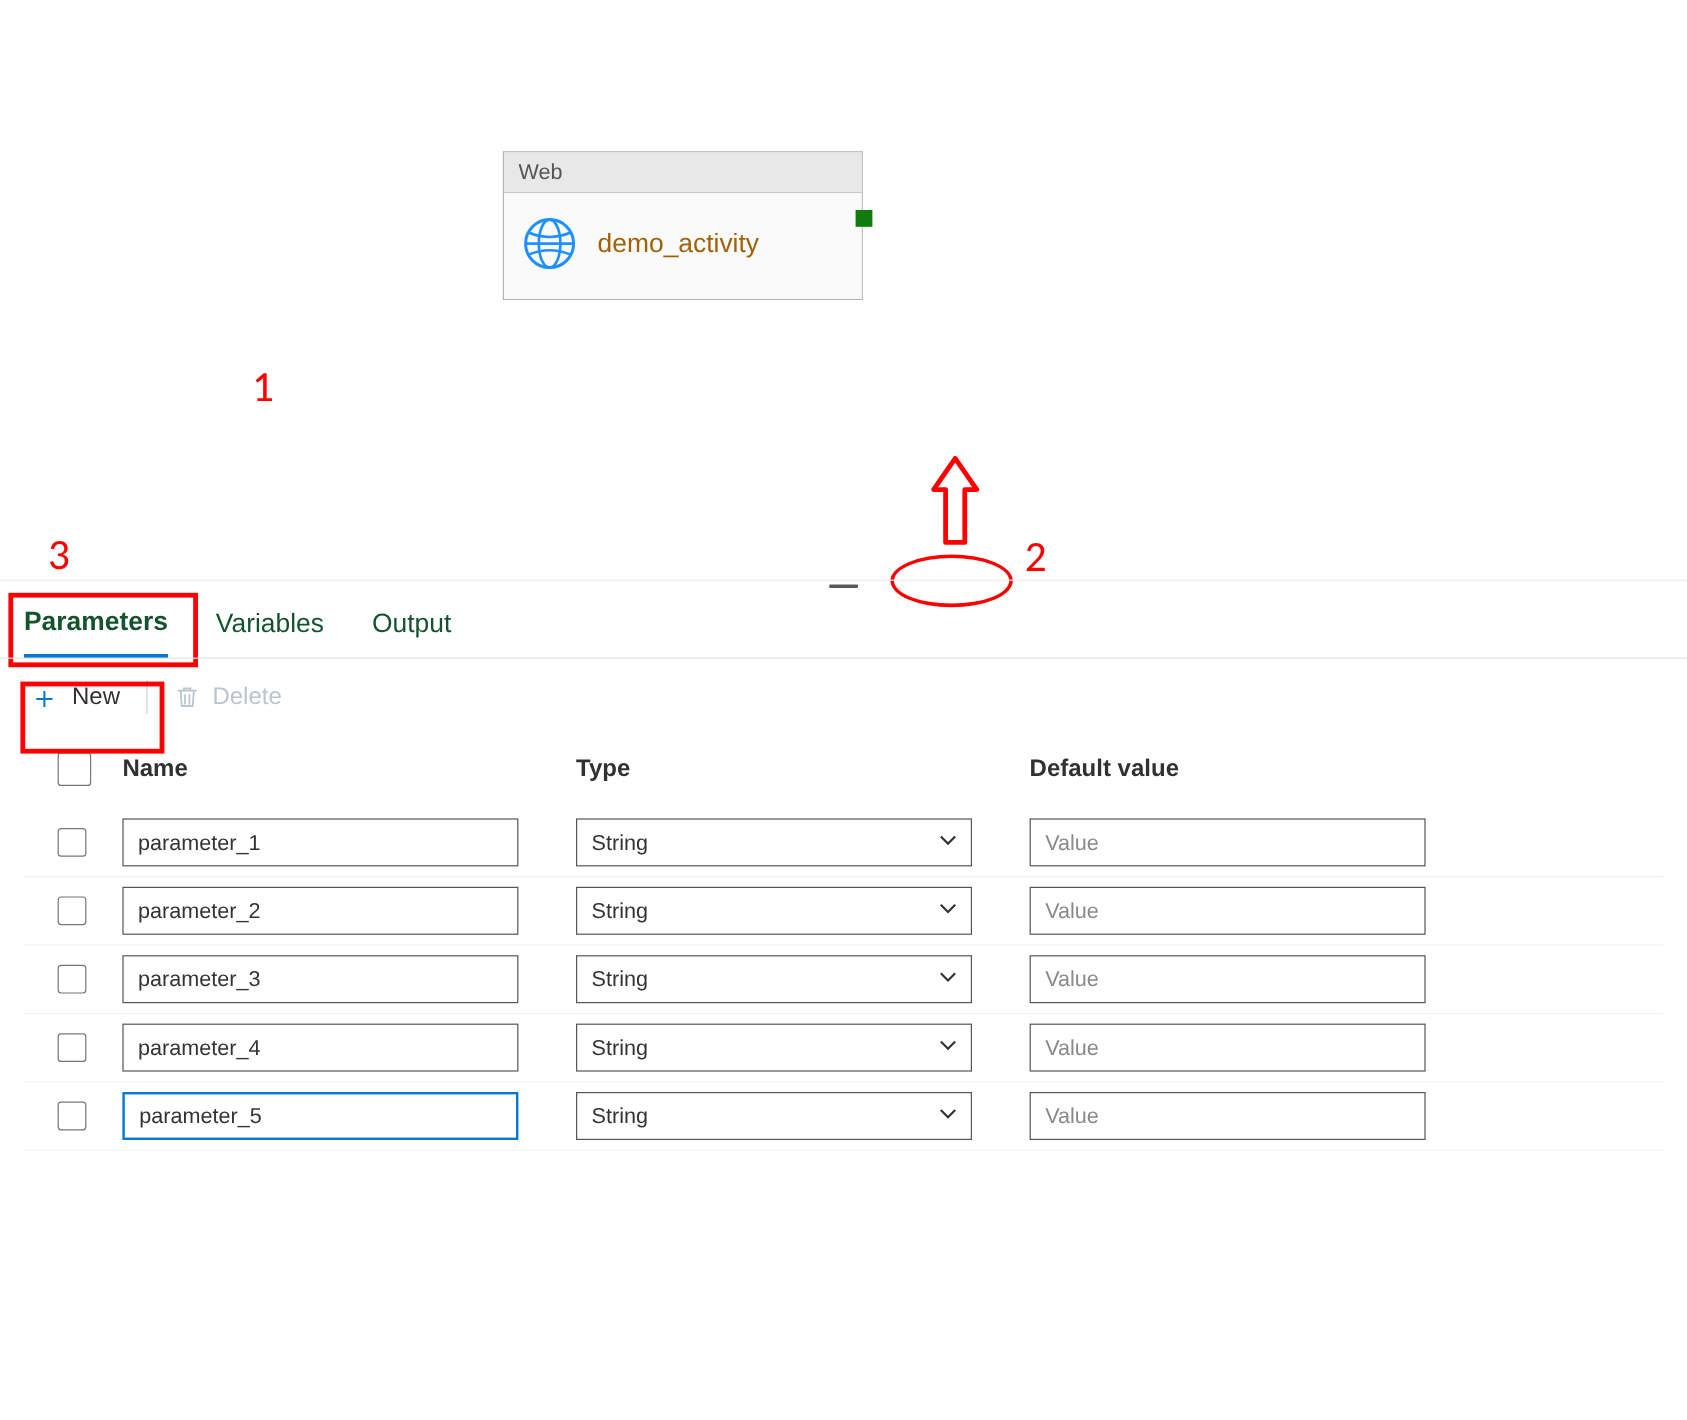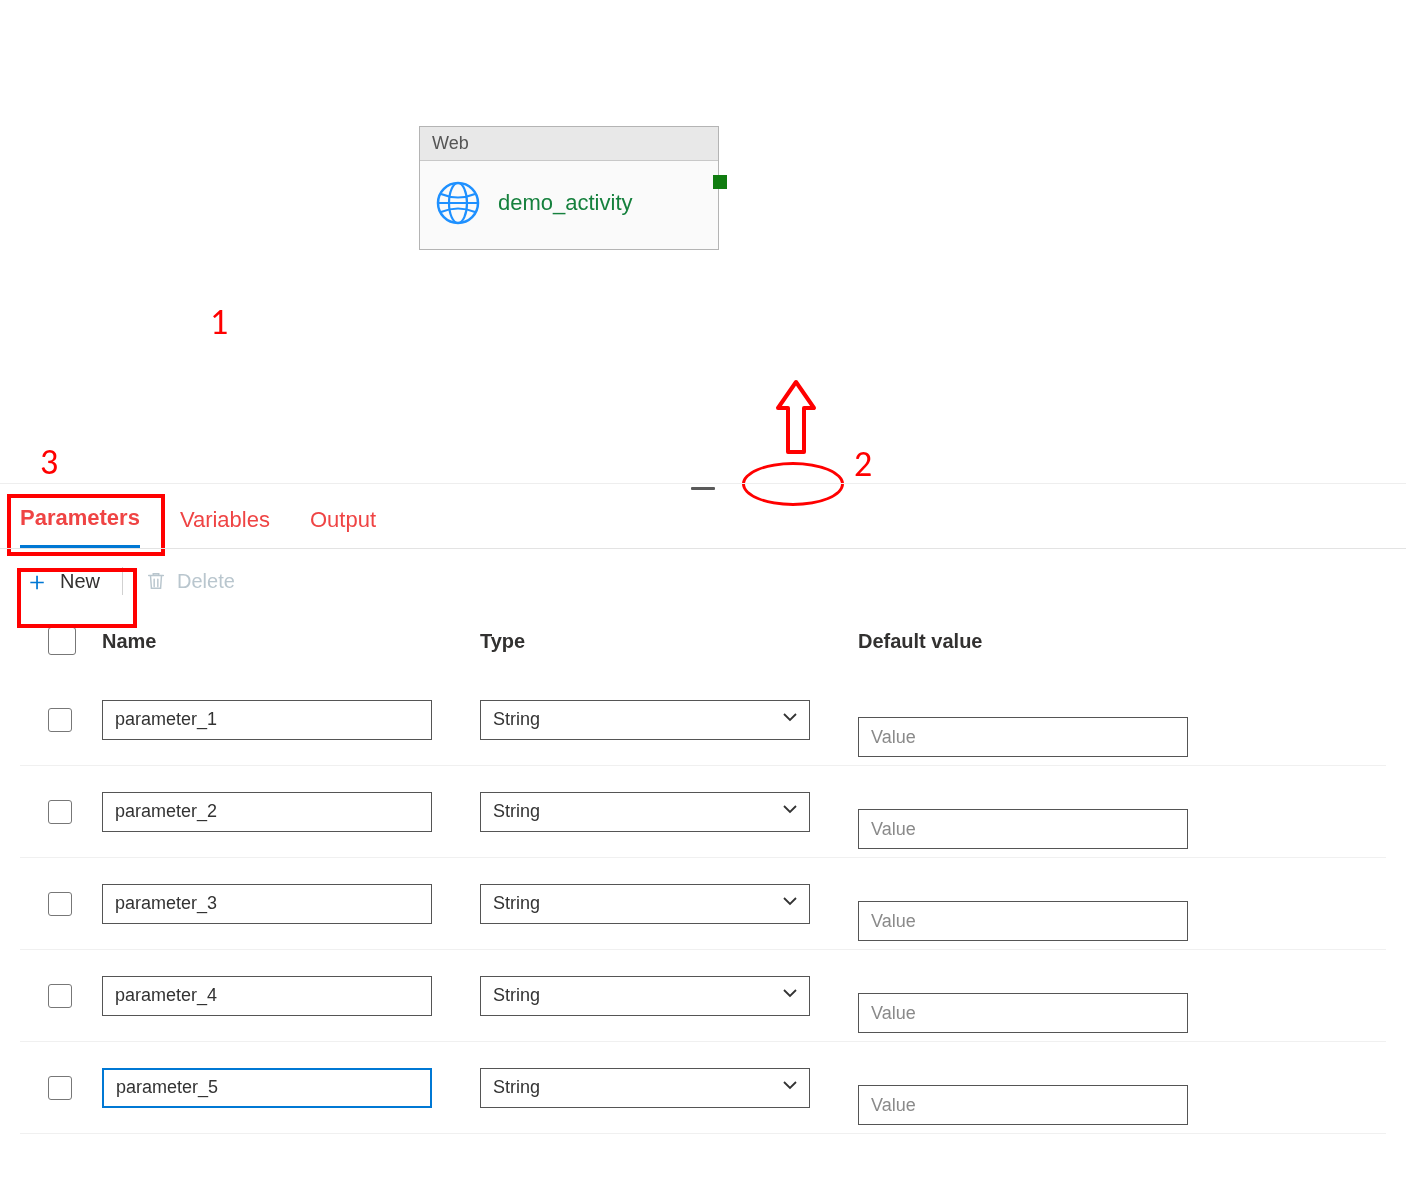--- a/index.html
+++ b/index.html
@@ -43,21 +43,21 @@
   }
   .activity-body .globe {
     width: 44px;
     height: 44px;
     margin-right: 18px;
     flex-shrink: 0;
   }
   .activity-body .globe svg { width: 100%; height: 100%; }
   .activity-name {
     font-size: 22px;
-    color: #15803d;
+    color: #a16207;
   }
   .activity-port {
     position: absolute;
     right: -9px;
     top: 14px;
     width: 14px;
     height: 14px;
     background: #107c10;
   }
   
@@ -98,21 +98,21 @@
   .tabs {
     display: flex;
     align-items: center;
     gap: 40px;
     padding: 12px 20px 0 20px;
     border-bottom: 1px solid #e3e3e3;
     position: relative;
   }
   .tab {
     font-size: 22px;
-    color: #ef4444;
+    color: #14532d;
     padding-bottom: 14px;
     cursor: pointer;
   }
   .tab.active {
     font-weight: 600;
     border-bottom: 3px solid #0078d4;
   }
   
   .toolbar {
     display: flex;
@@ -192,21 +192,21 @@
   .input.active { border: 2px solid #0078d4; }
   .input::placeholder { color: #888; }
   .select {
     width: 330px;
     display: flex;
     align-items: center;
     justify-content: space-between;
     padding-right: 10px;
   }
   .select .chev { font-size: 18px; color: #444; }
-  .val-input { width: 330px; margin-top: 35px; }
+  .val-input { width: 330px; }
   .val-input::placeholder { color: #8a8a8a; }
 </style>
 </head>
 <body>
 
 <div class="canvas">
   <div class="activity-node">
     <div class="activity-header">Web</div>
     <div class="activity-body">
       <span class="globe">

